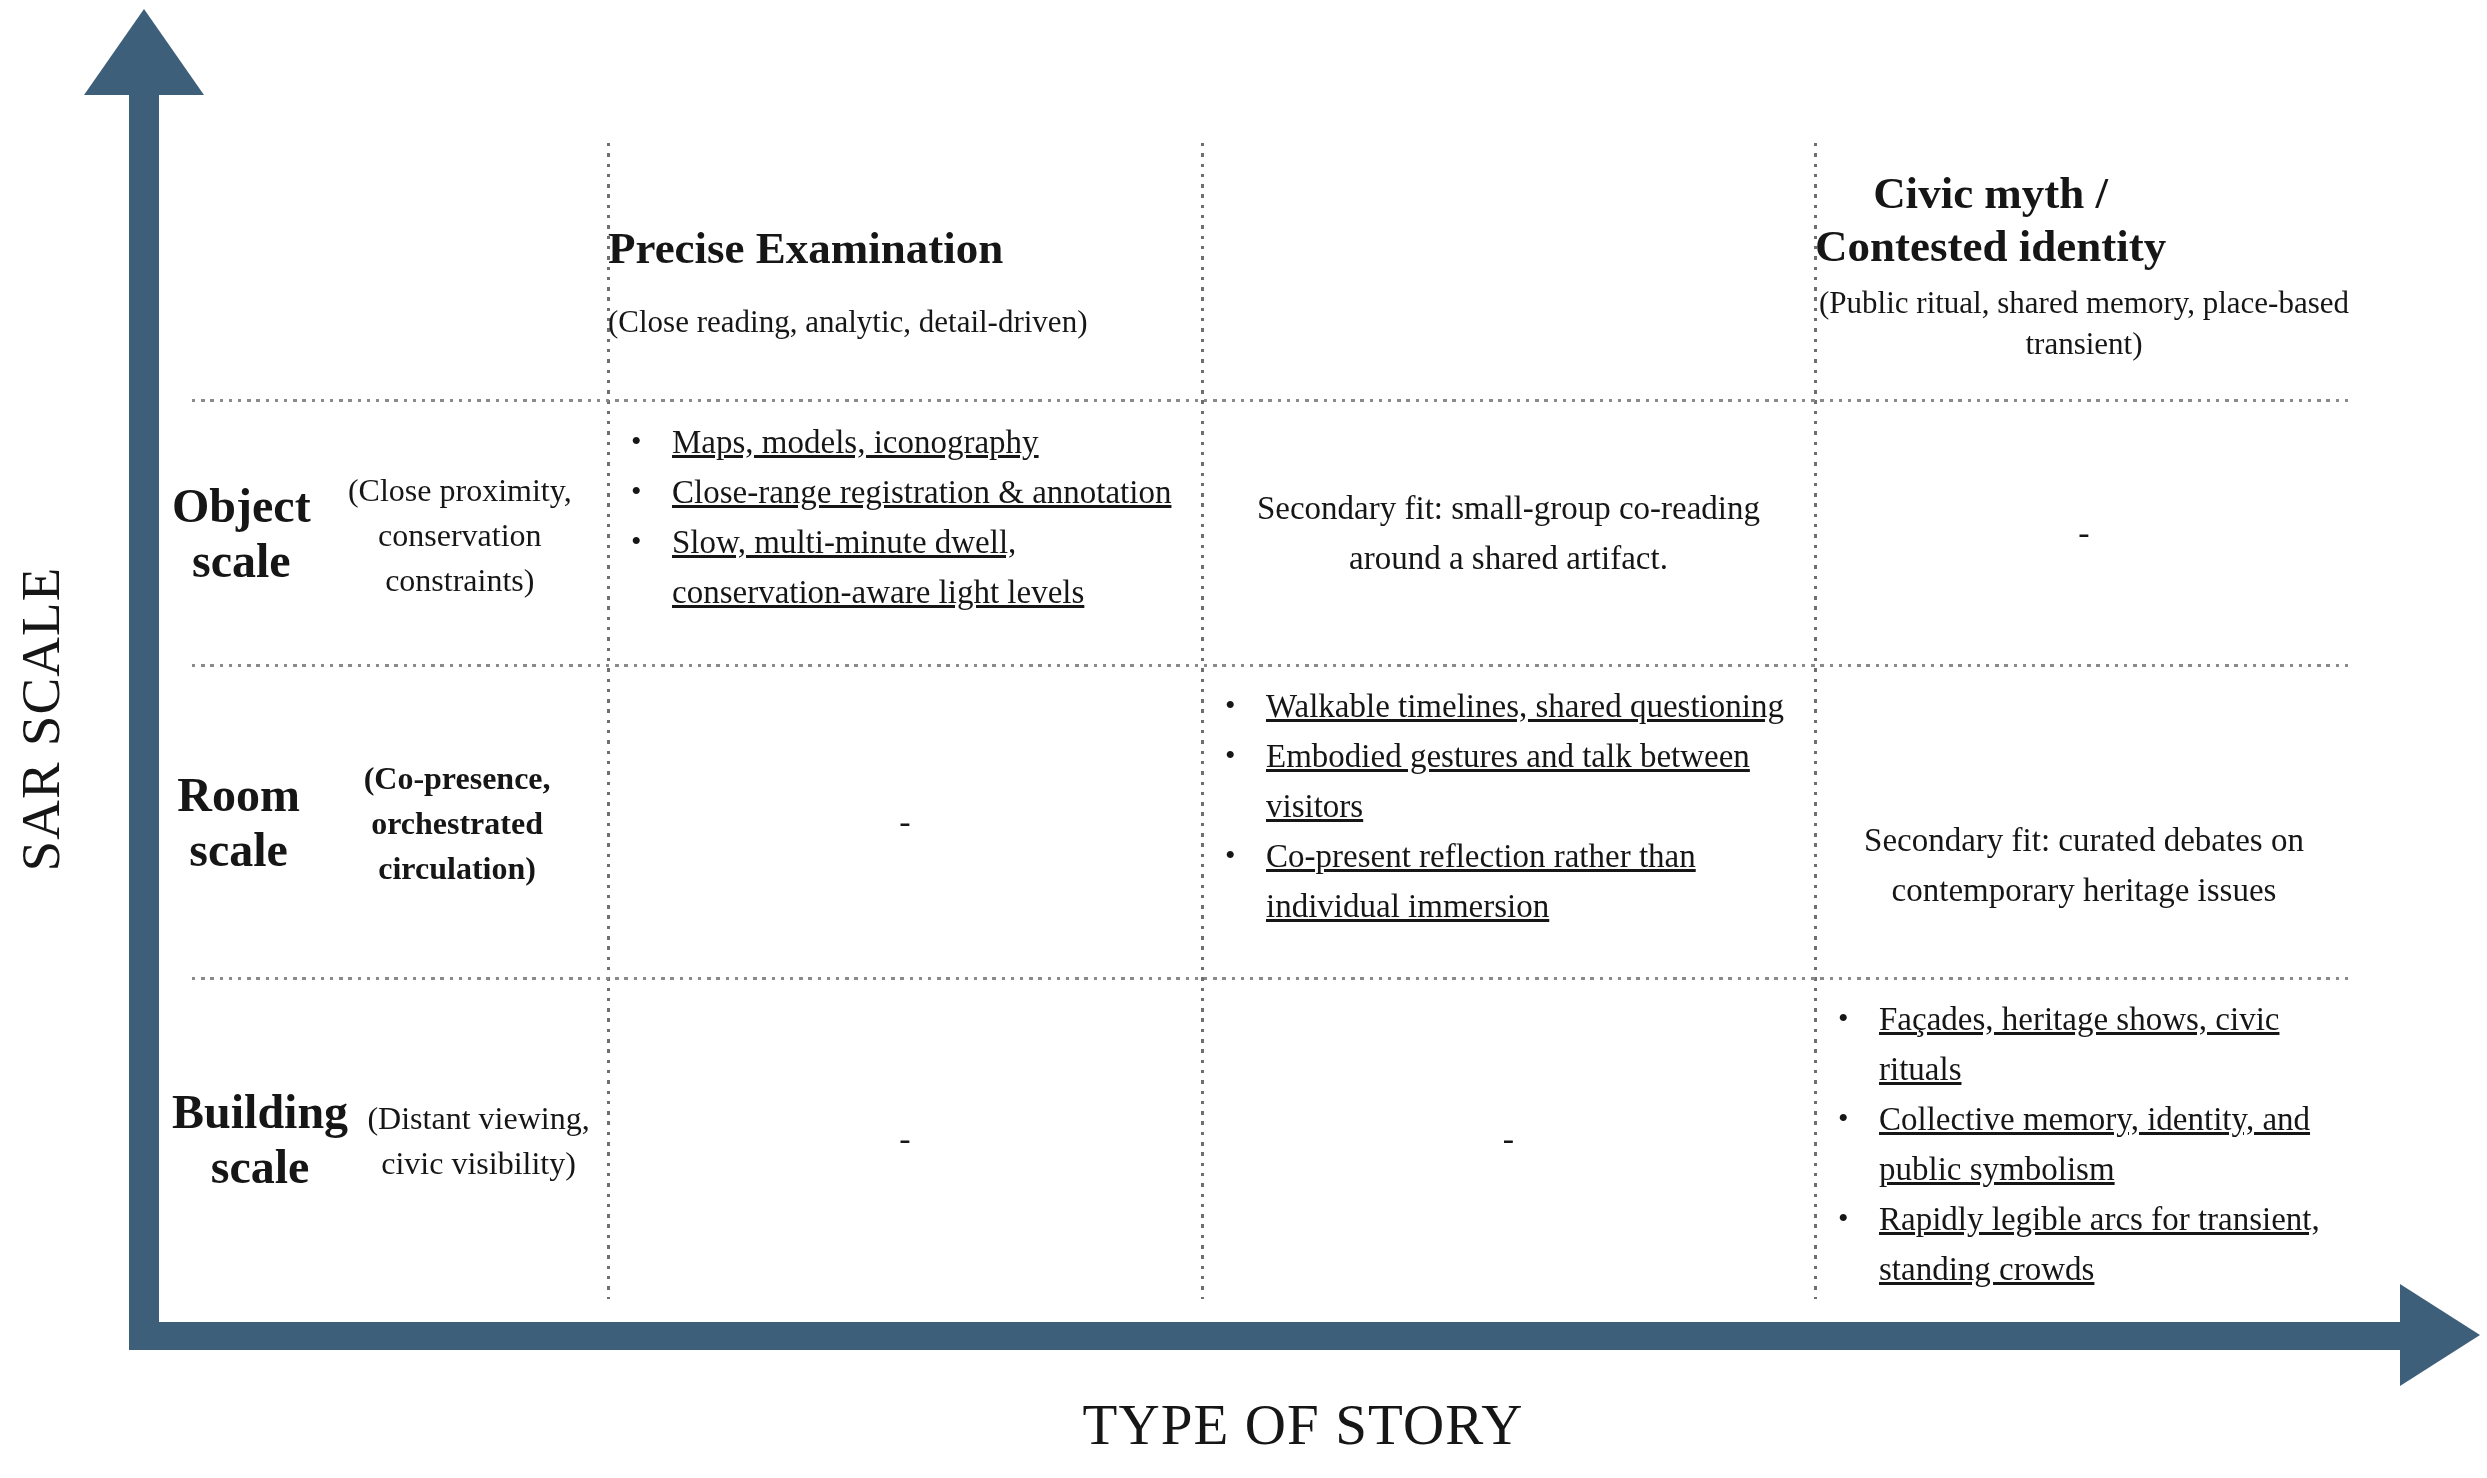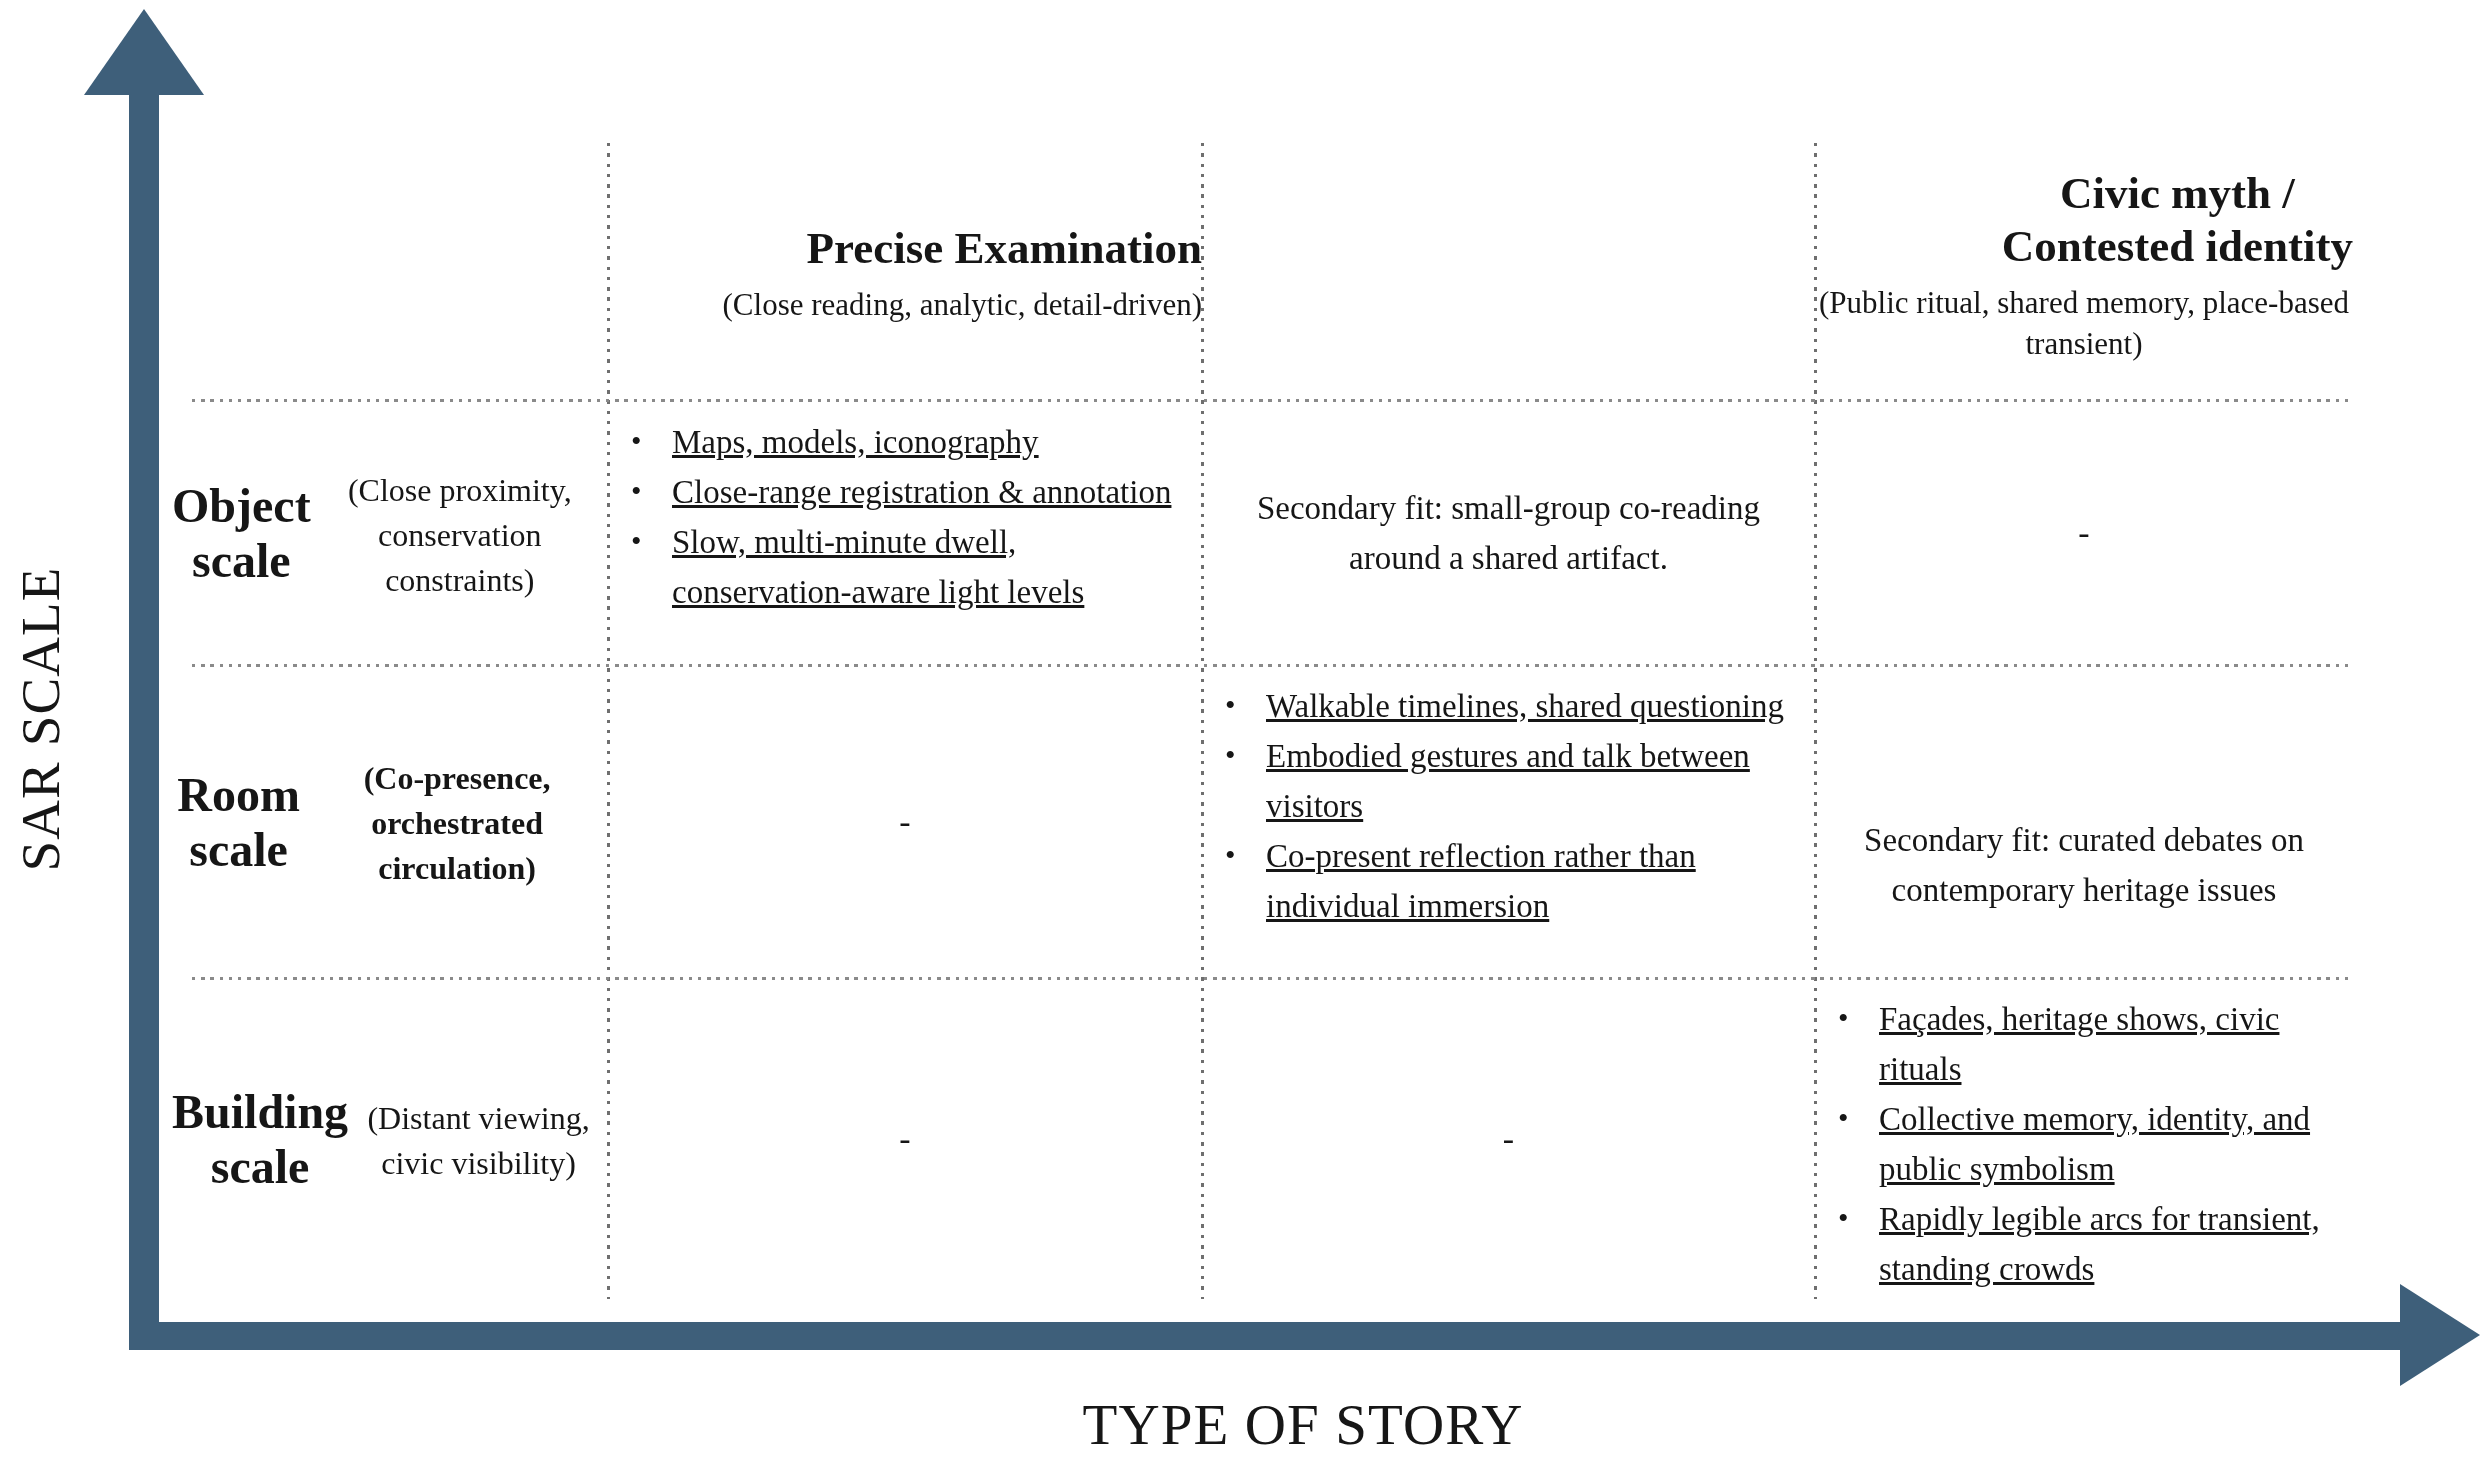--- a/index.html
+++ b/index.html
@@ -37,22 +37,22 @@
   .hline{position:absolute;left:192px;width:2162px;height:2.9px;
          background-image:repeating-linear-gradient(to right,#8a8a8a 0 3.4px,transparent 3.4px 9.2px);}
   .hl1{top:399px;} .hl2{top:664px;} .hl3{top:977px;}
   
   .cell{position:absolute;box-sizing:border-box;}
   .c0{left:172px;width:437px;} .c1{left:608px;width:594px;}
   .c2{left:1202px;width:613px;} .c3{left:1815px;width:538px;}
   .r0{top:143px;height:257px;} .r1{top:401px;height:264px;}
   .r2{top:665px;height:313px;} .r3{top:978px;height:321px;}
   
-  .colhdr{display:flex;flex-direction:column;align-items:flex-end;text-align:center;}
-  .colhdr.low{padding-top:79px;}
+  .colhdr{display:flex;flex-direction:column;align-items:flex-start;text-align:center;}
+  .colhdr.low{padding-top:79px;gap:17px;}
   .colhdr.high{padding-top:24px;}
   .col-title{font-weight:bold;font-size:45px;line-height:53px;white-space:pre-line;}
   .col-subtitle{font-size:31px;line-height:41px;margin-top:9.2px;}
   .rowhdr{display:flex;align-items:center;justify-content:center;text-align:center;}
   .row-title{font-weight:bold;font-size:48px;line-height:55px;}
   .row-subtitle{font-size:32px;line-height:45px;margin-top:4.6px;}
   .row-subtitle.bold{font-weight:bold;}
   
   .bullets{margin:0;padding:16px 23px 0 64px;list-style:none;text-decoration:underline;}
   .bullets li{position:relative;font-size:33px;line-height:50px;text-align:left;}

